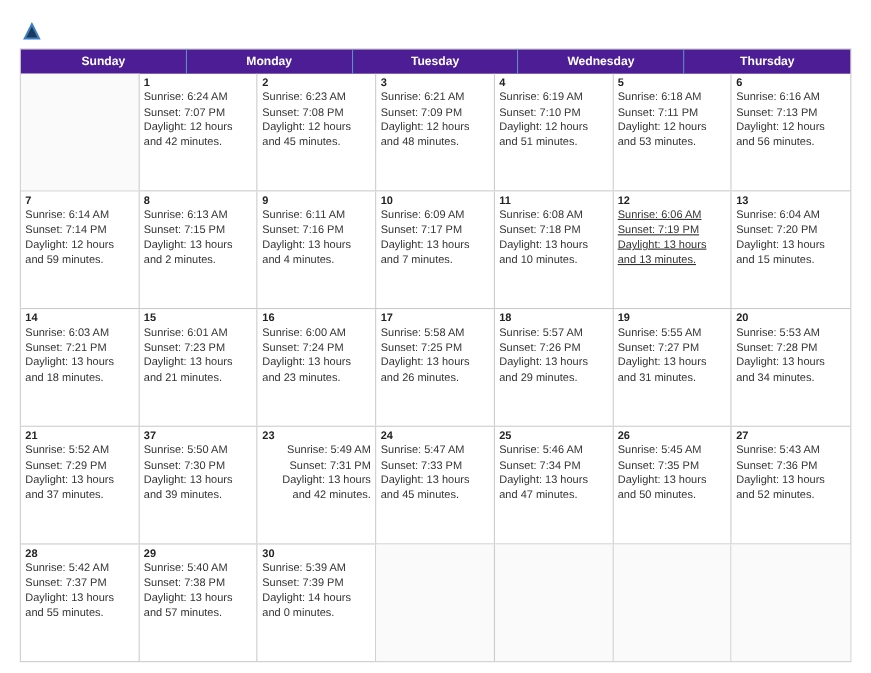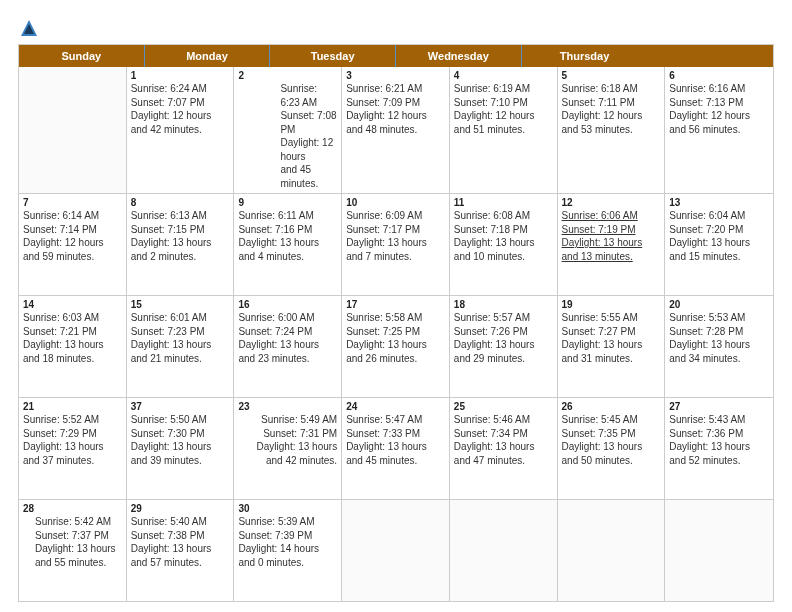--- a/index.html
+++ b/index.html
@@ -60,22 +60,22 @@
       color: #444;
     }
     .calendar {
       flex: 1;
       display: flex;
       flex-direction: column;
       border: 1px solid #ccc;
     }
     .cal-header-row {
       display: grid;
-      grid-template-columns: repeat(6, 1fr);
-      background: #a16207;
+      grid-template-columns: repeat(5, 1fr);
+      background: #4c1d95;
     }
     .cal-header-cell {
       color: #fff;
       font-size: 11px;
       font-weight: bold;
       text-align: center;
       padding: 5px 2px;
       border-right: 1px solid #5a8ec4;
     }
     .cal-header-cell:last-child { border-right: none; }
@@ -149,21 +149,21 @@
           <div class="cal-cell empty"></div>
           <div class="cal-cell">
             <div class="day-num">1</div>
             <div class="cell-text" style="white-space: pre-line;">Sunrise: 6:24 AM
 Sunset: 7:07 PM
 Daylight: 12 hours
 and 42 minutes.</div>
           </div>
           <div class="cal-cell">
             <div class="day-num">2</div>
-            <div class="cell-text" style="white-space: pre-line; margin-left: 42px;">Sunrise: 6:23 AM
+            <div class="cell-text" style="white-space: pre-line;">Sunrise: 6:23 AM
 Sunset: 7:08 PM
 Daylight: 12 hours
 and 45 minutes.</div>
           </div>
           <div class="cal-cell">
             <div class="day-num">3</div>
             <div class="cell-text" style="white-space: pre-line;">Sunrise: 6:21 AM
 Sunset: 7:09 PM
 Daylight: 12 hours
 and 48 minutes.</div>
@@ -339,21 +339,21 @@
             <div class="day-num">27</div>
             <div class="cell-text" style="white-space: pre-line;">Sunrise: 5:43 AM
 Sunset: 7:36 PM
 Daylight: 13 hours
 and 52 minutes.</div>
           </div>
         </div>
         <div class="cal-row">
           <div class="cal-cell">
             <div class="day-num">28</div>
-            <div class="cell-text" style="white-space: pre-line; margin-left: 12px;">Sunrise: 5:42 AM
+            <div class="cell-text" style="white-space: pre-line;">Sunrise: 5:42 AM
 Sunset: 7:37 PM
 Daylight: 13 hours
 and 55 minutes.</div>
           </div>
           <div class="cal-cell">
             <div class="day-num">29</div>
             <div class="cell-text" style="white-space: pre-line;">Sunrise: 5:40 AM
 Sunset: 7:38 PM
 Daylight: 13 hours
 and 57 minutes.</div>

